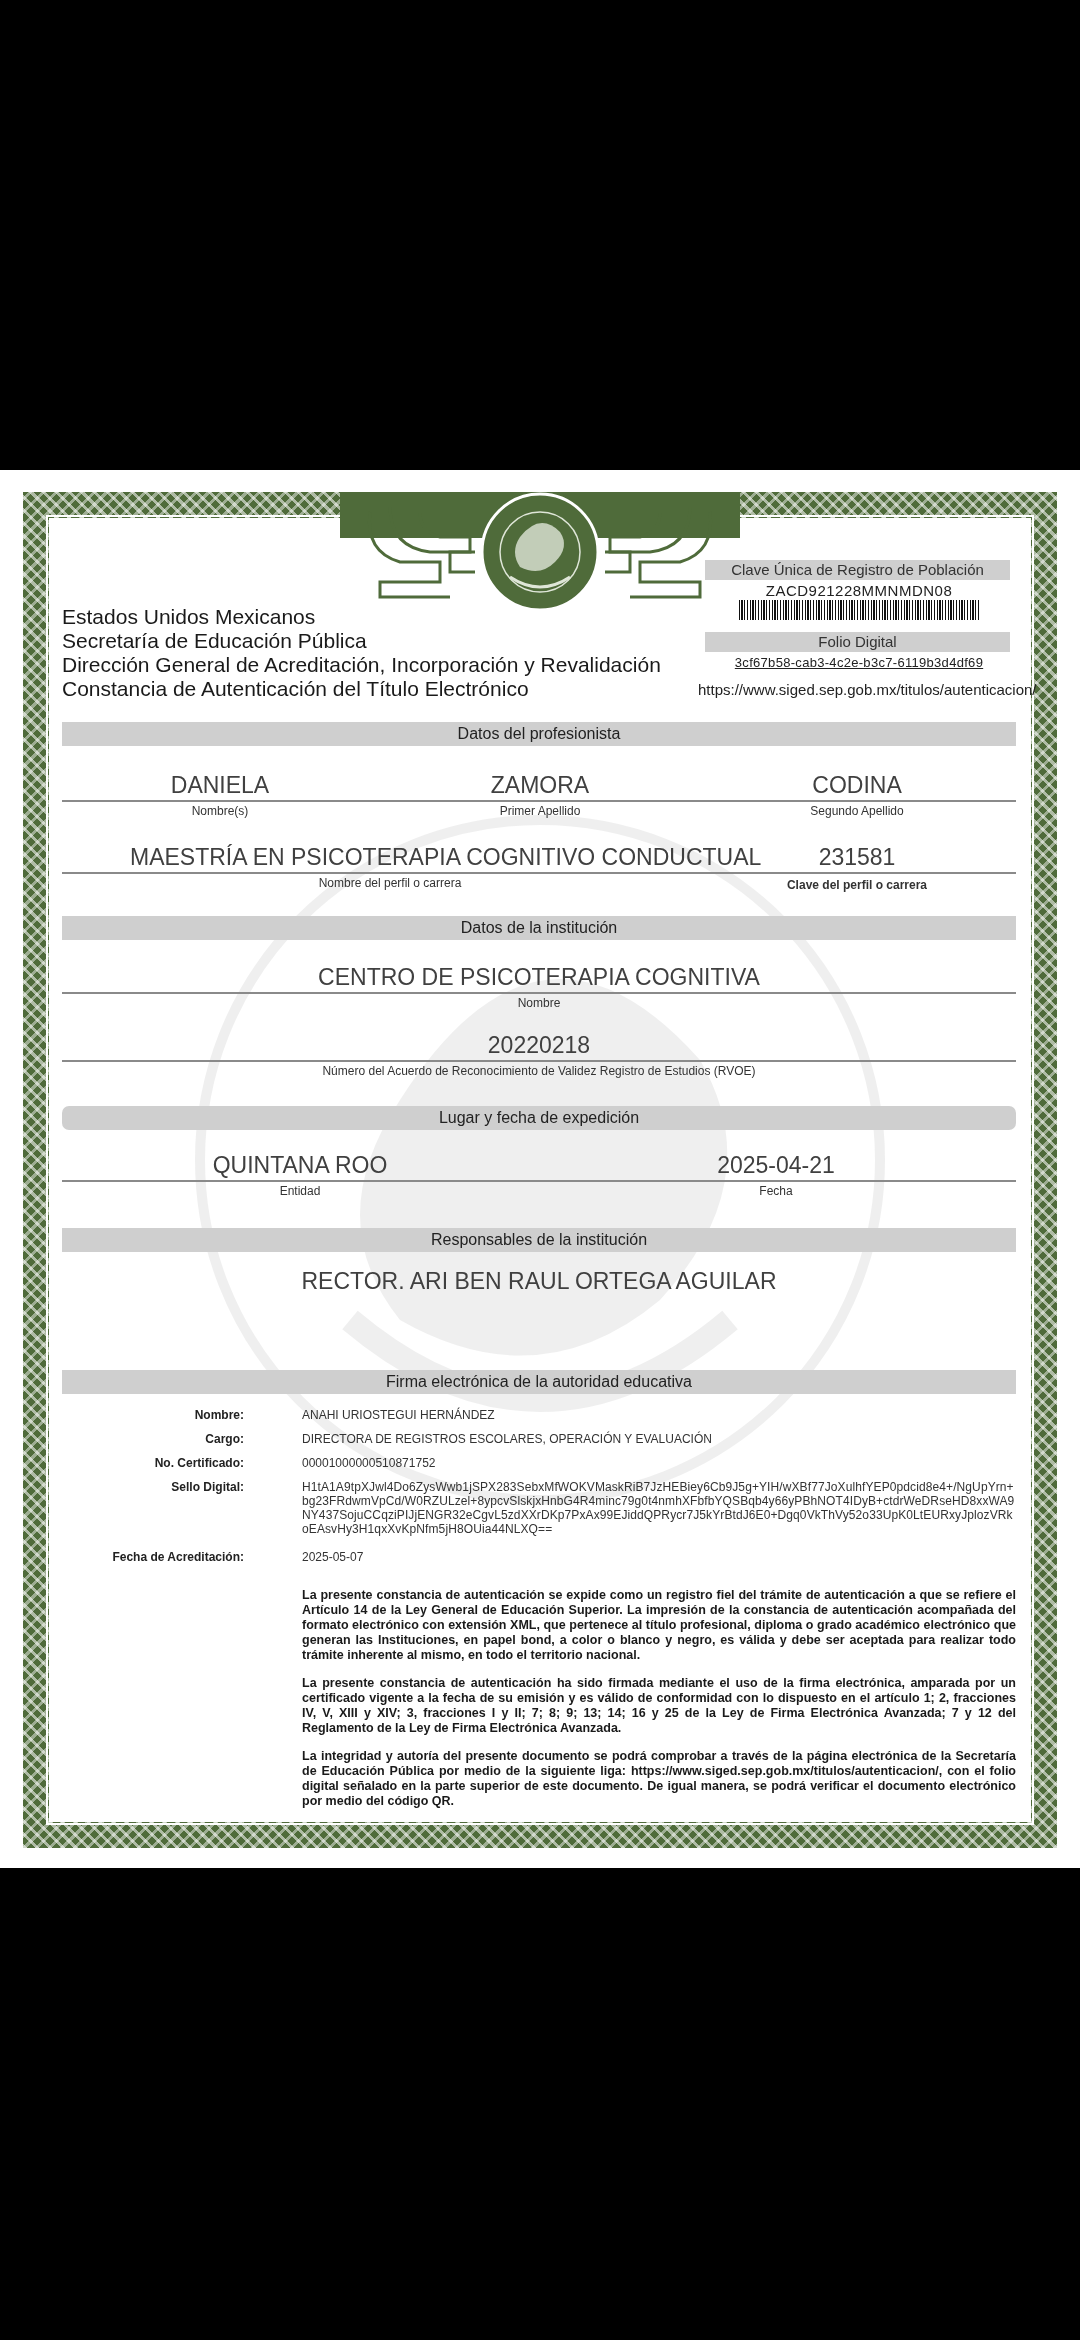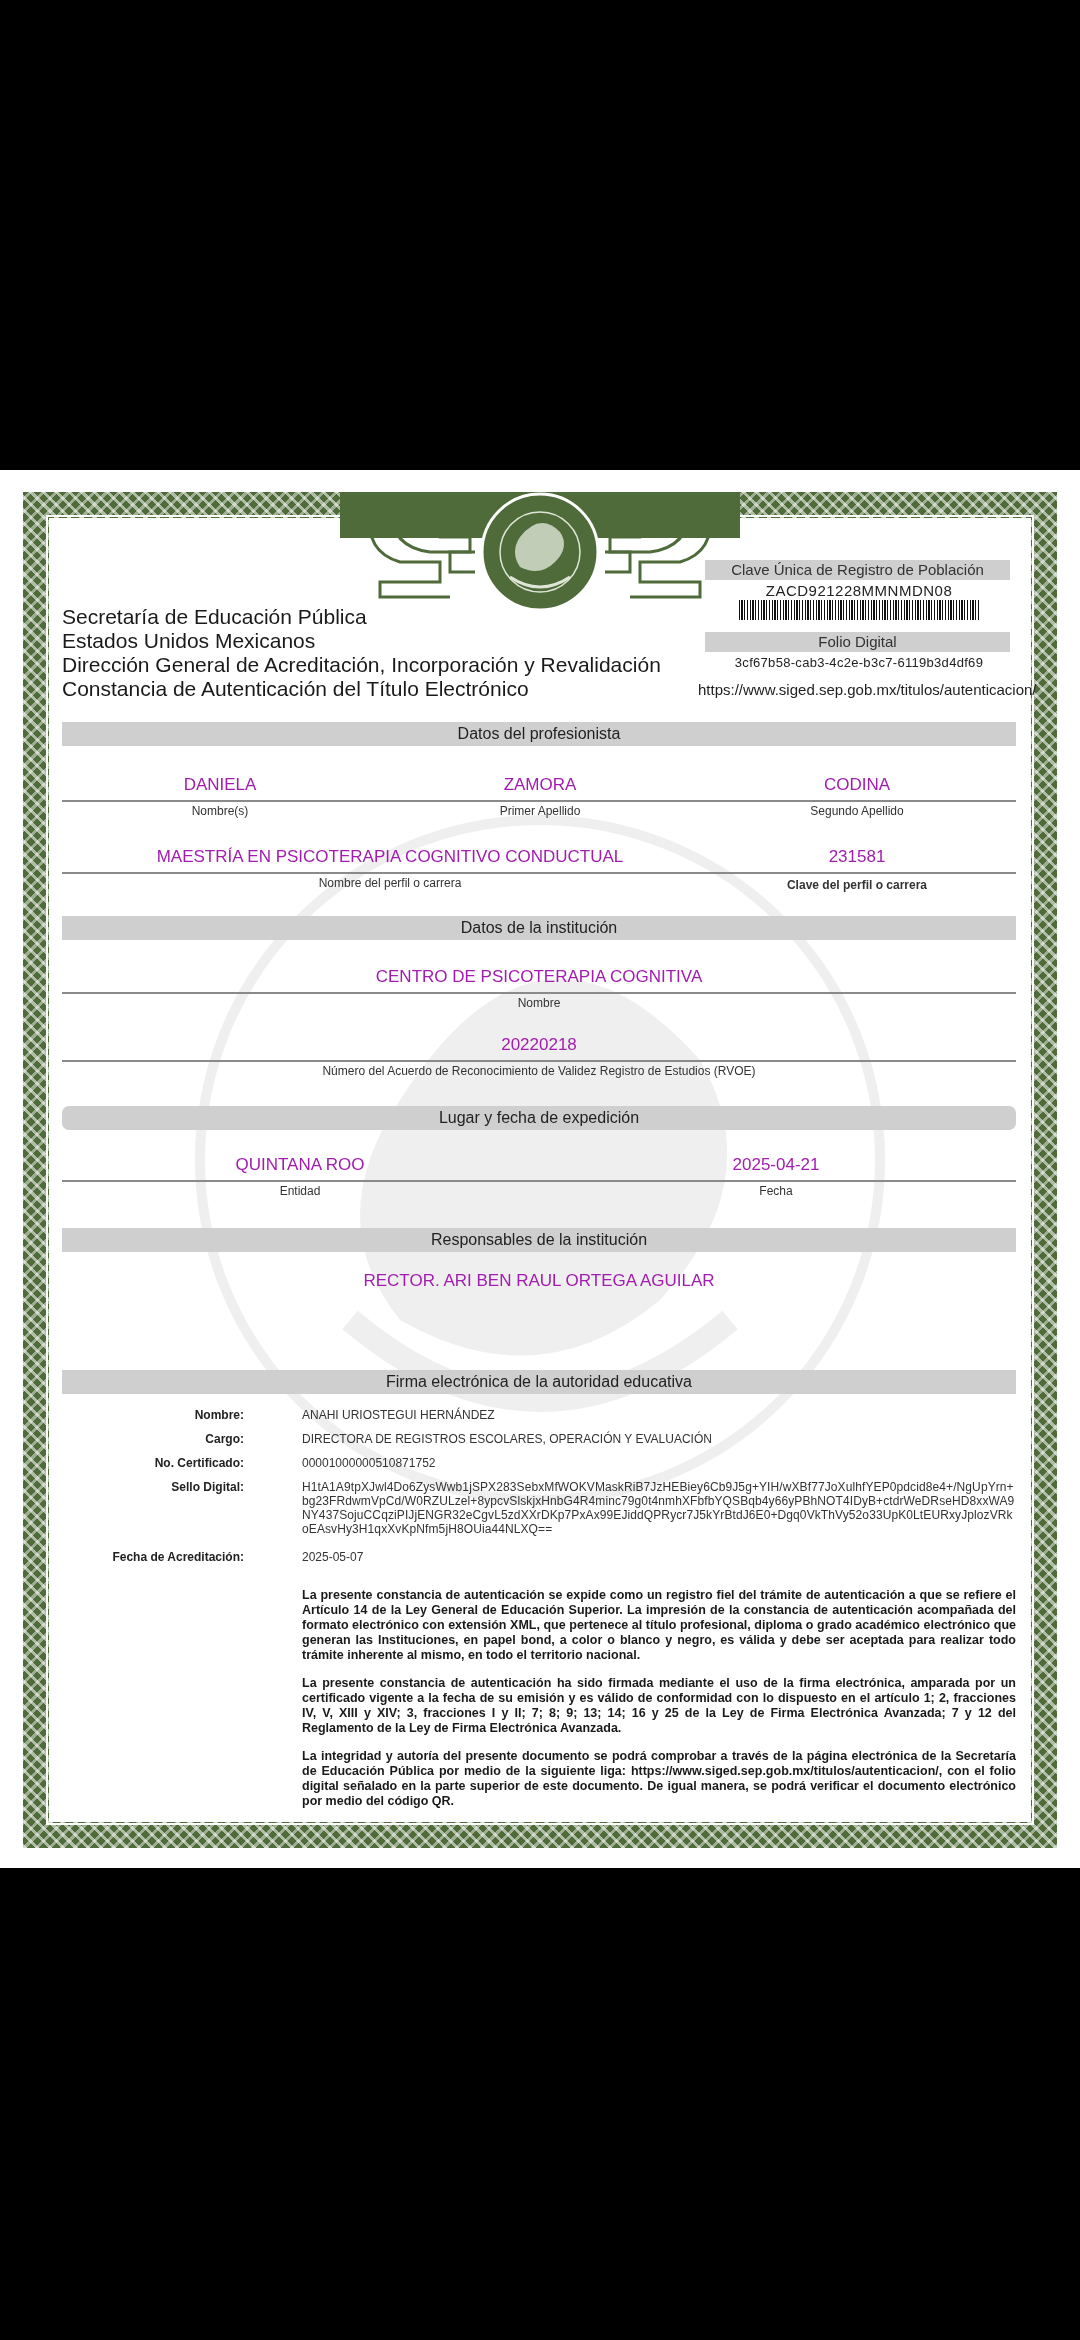--- a/index.html
+++ b/index.html
@@ -46,29 +46,29 @@
     position:absolute; left:700px; top:90px; width:318px; text-align:center;
   }
   .gray-bar { background:#cfcfcf; color:#333; }
   .curp-label { font-size:15px; height:20px; line-height:20px; margin-left:5px; width:305px; }
   .curp-value { font-size:15px; letter-spacing:0.5px; margin-top:2px; color:#222; }
   .barcode {
     width:240px; height:20px; margin:1px auto 0;
     background: repeating-linear-gradient(90deg,#111 0 1px,#fff 1px 2px,#111 2px 4px,#fff 4px 5px,#111 5px 6px,#fff 6px 8px,#111 8px 9px,#fff 9px 11px);
   }
   .folio-label { font-size:15px; height:20px; line-height:20px; margin:12px 0 0 5px; width:305px; }
-  .folio-value { font-size:13px; margin-top:3px; letter-spacing:0.3px; }
+  .folio-value { font-size:13px; margin-top:3px; letter-spacing:0.3px;text-decoration:underline; }
   .verify-url { font-size:15px; margin-top:11px; white-space:nowrap; margin-left:-2px; }
 
   .section-bar {
     position:absolute; left:62px; width:954px; height:24px; line-height:24px;
     background:#cfcfcf; text-align:center; font-size:16px; color:#222;
   }
   .field { position:absolute; text-align:center; }
-  .field .val { font-size:17px; color:#a21caf; height:22px; line-height:22px; white-space:nowrap; }
+  .field .val { font-size:23px; color:#404040; height:22px; line-height:22px; white-space:nowrap; }
   .field .lbl { font-size:12px; color:#333; margin-top:6px; white-space:nowrap; }
   .rule { position:absolute; left:62px; width:954px; height:2px; background:#8a8a8a; }
 
   .sig-row { position:absolute; left:62px; width:954px; font-size:12px; }
   .sig-row .k { position:absolute; right:772px; font-weight:bold; white-space:nowrap; text-align:right; color:#222; }
   .sig-row .v { position:absolute; left:240px; width:715px; color:#333; }
   .sello { font-size:12px; line-height:14px; word-break:break-all; letter-spacing:0.1px; }
   .legal { position:absolute; left:302px; width:714px; font-size:12.5px; line-height:15px; text-align:justify; color:#1a1a1a; font-weight:bold; }
   .legal p { margin:0 0 13px 0; }
 </style>
@@ -95,22 +95,22 @@
     <path d="M150 85 q30 20 60 0" stroke="#dfe6d8" stroke-width="3" fill="none"></path>
   </svg>
 
   <svg class="watermark" viewBox="0 0 720 720">
     <circle cx="360" cy="360" r="340" fill="none" stroke="#555" stroke-width="10"></circle>
     <path d="M220 300 q140 -220 300 -40 q70 120 -40 240 q-120 100 -260 20 q-80 -100 0 -220z" fill="#555"></path>
     <path d="M170 520 q190 160 380 0" stroke="#555" stroke-width="24" fill="none"></path>
   </svg>
 
   <div class="header-left">
+    <div>Estados Unidos Mexicanos</div>
     <div>Secretaría de Educación Pública</div>
-    <div>Estados Unidos Mexicanos</div>
     <div>Dirección General de Acreditación, Incorporación y Revalidación</div>
     <div>Constancia de Autenticación del Título Electrónico</div>
   </div>
 
   <div class="header-right">
     <div class="gray-bar curp-label">Clave Única de Registro de Población</div>
     <div class="curp-value">ZACD921228MMNMDN08</div>
     <div class="barcode"></div>
     <div class="gray-bar folio-label">Folio Digital</div>
     <div class="folio-value">3cf67b58-cab3-4c2e-b3c7-6119b3d4df69</div>

